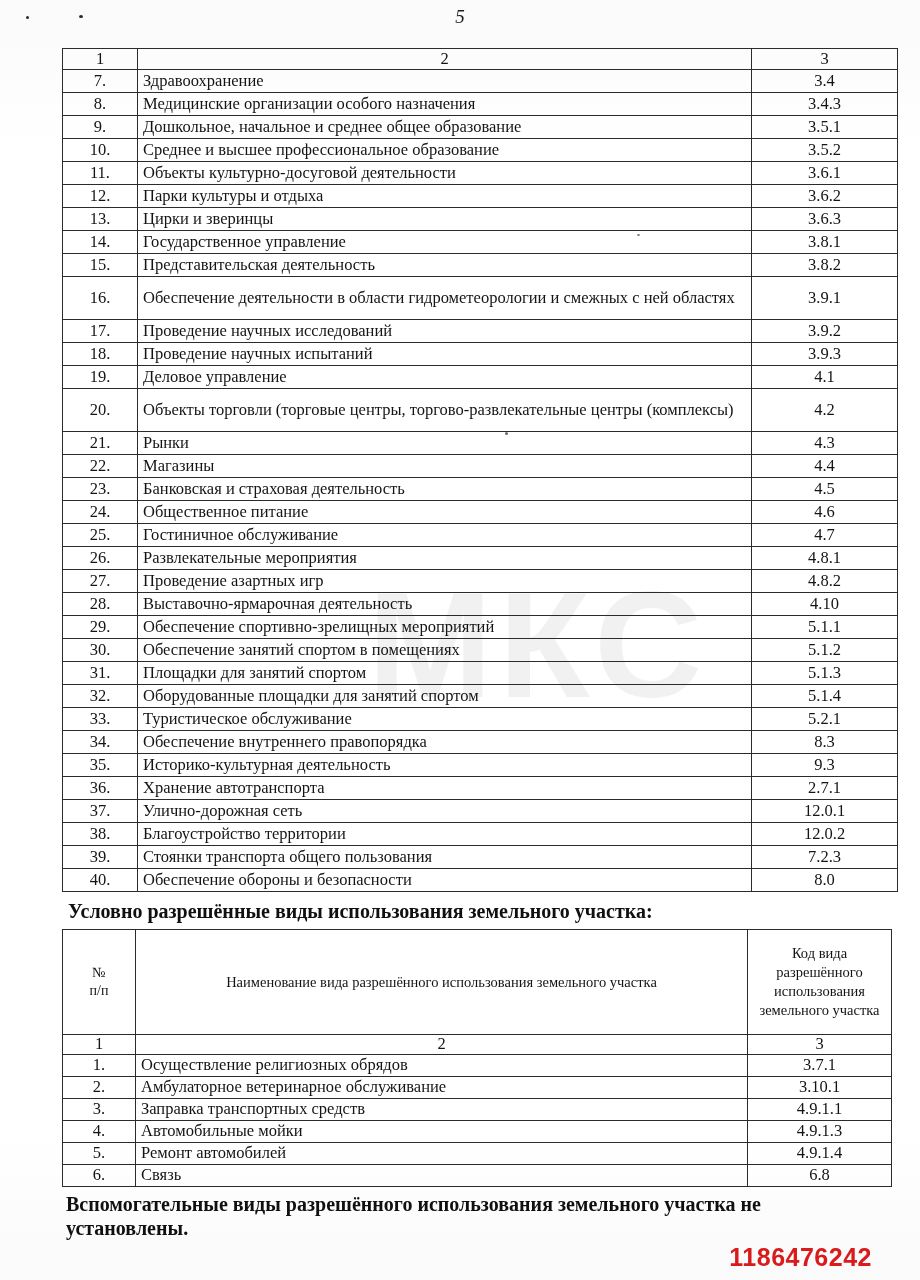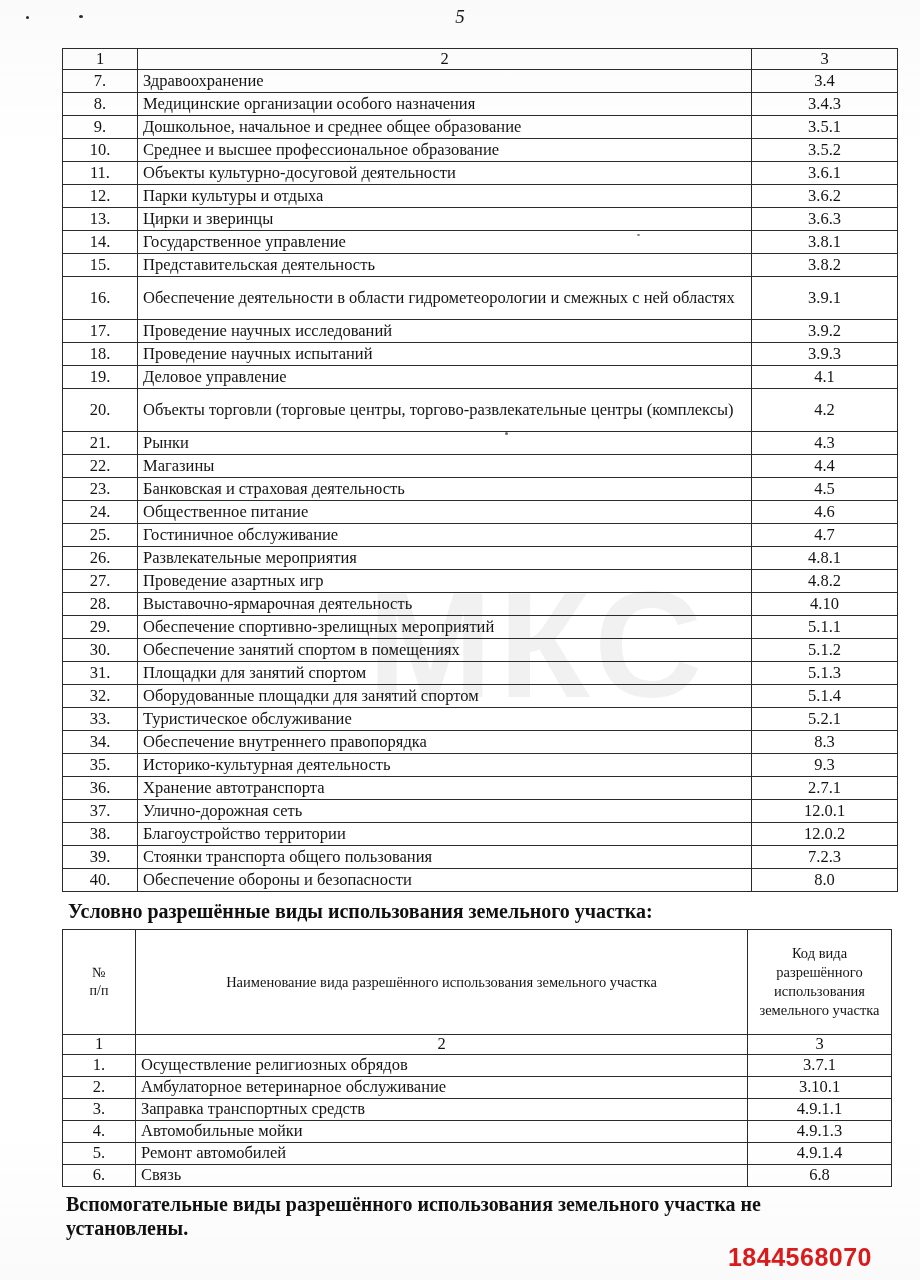--- a/index.html
+++ b/index.html
@@ -412,16 +412,16 @@
         <tr>
           <td class="c-num">6.</td>
           <td class="c-name">Связь</td>
           <td class="c-code">6.8</td>
         </tr>
       </tbody>
   </table>
 
   <div class="closing-note">Вспомогательные виды разрешённого использования земельного участка не установлены.</div>
 
-  <div class="doc-id">1844568070</div>
+  <div class="doc-id">1186476242</div>
 
   <div class="grain"></div>
 </div>
 
 </body></html>

